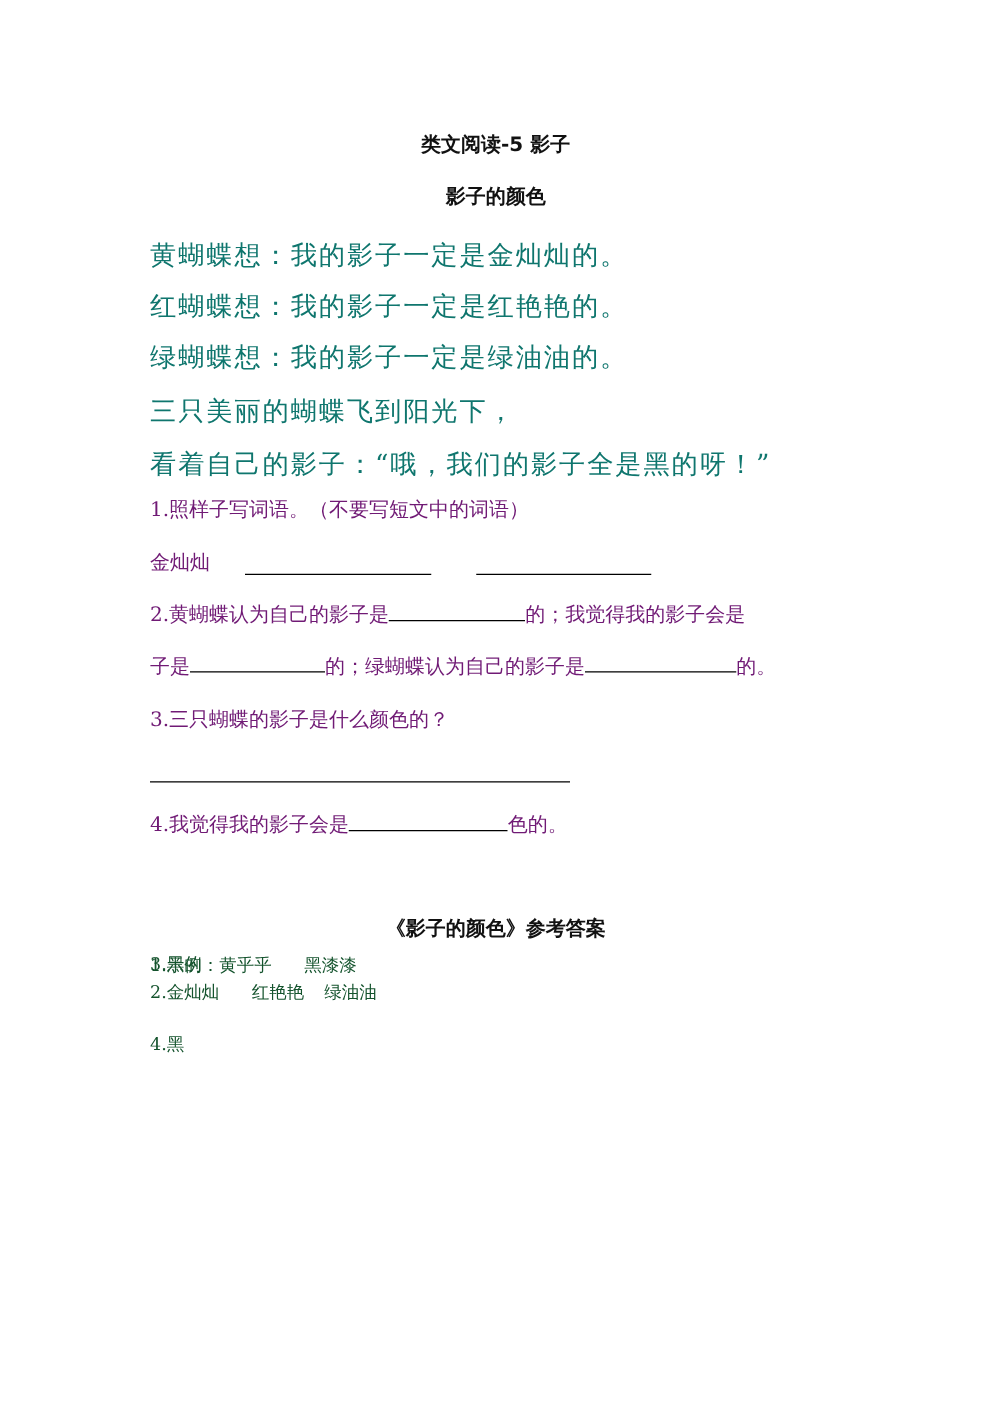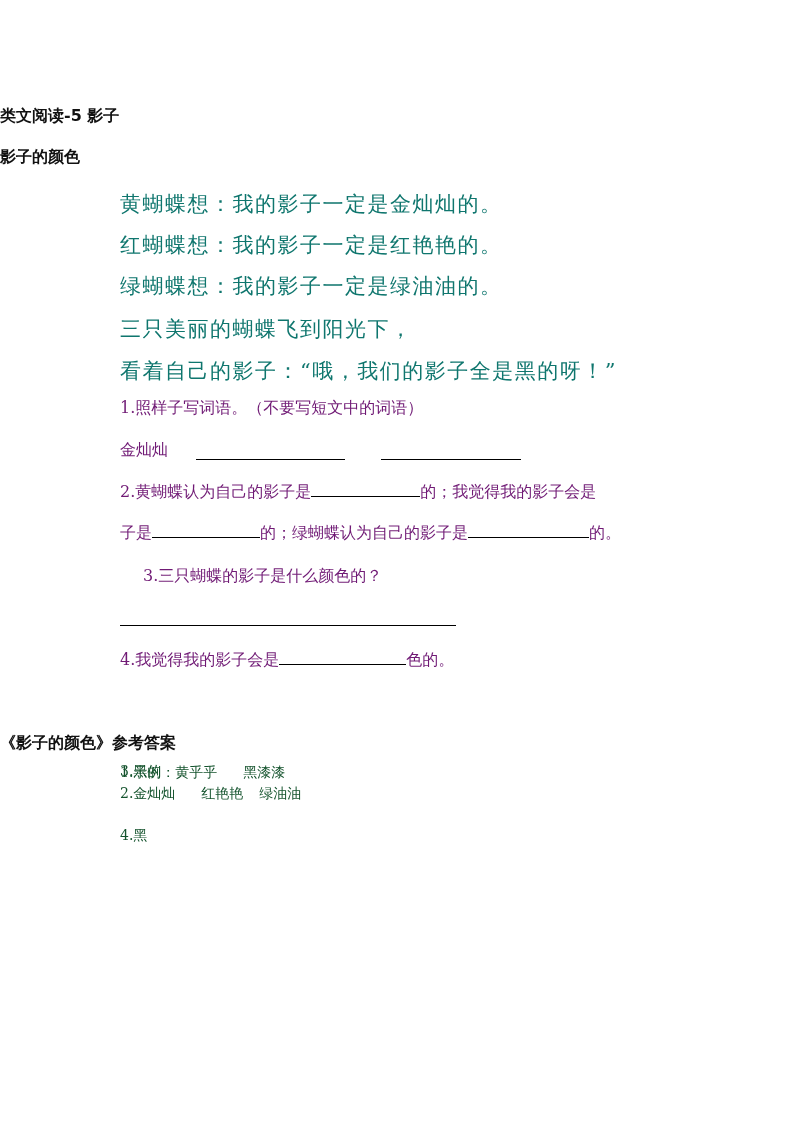--- a/index.html
+++ b/index.html
@@ -5,21 +5,21 @@
     html, body { margin: 0; padding: 0; background: #ffffff; }
     body {
       width: 793px; height: 1122px; position: relative; overflow: hidden;
       color: #111111;
       font-family: "DejaVu Serif", "Liberation Serif", serif;
     }
     .abs { position: absolute; white-space: nowrap; }
     .title {
       font-family: "DejaVu Sans", "Liberation Sans", sans-serif;
       font-size: 16px; font-weight: bold; color: #111;
-      left: 0; width: 793px; 
+      left: 0; width: 793px; text-align: center;
     }
     .poem { font-size: 21px; left: 120px; letter-spacing: 1.5px; color: #0f766e; }
     .q { font-size: 16px; left: 120px; color: #701a75; }
     .blank {
       display: inline-block; border-bottom: 1.3px solid #000;
       height: 1px; vertical-align: baseline;
     }
     .line { position: absolute; border-top: 1.3px solid #000; height: 0; }
     .ans { font-size: 14px; left: 120px; color: #14532d; }
     .gap-a { display: inline-block; width: 26px; }
@@ -44,21 +44,21 @@
 <div class="line" style="left:196px; top:459px; width:149px;"></div>
 <div class="line" style="left:381px; top:459px; width:140px;"></div>
 
 <div class="abs q" style="top:482px;">
   <span>2.黄蝴蝶认为自己的影子是</span><span class="blank" style="width:109px;"></span><span>的；我觉得我的影子会是</span>
 </div>
 <div class="abs q" style="top:523px;">
   <span>子是</span><span class="blank" style="width:108px;"></span><span>的；绿蝴蝶认为自己的影子是</span><span class="blank" style="width:121px;"></span><span>的。</span>
 </div>
 
-<div class="abs q" style="top:566px;margin-left:23px;">3.三只蝴蝶的影子是什么颜色的？</div>
+<div class="abs q" style="top:566px;">3.三只蝴蝶的影子是什么颜色的？</div>
 <div class="line" style="left:120px; top:625px; width:336px;"></div>
 
 <div class="abs q" style="top:650px;">
   <span>4.我觉得我的影子会是</span><span class="blank" style="width:127px;"></span><span>色的。</span>
 </div>
 
 <div class="abs title" style="top:733px;">《影子的颜色》参考答案</div>
 <div>
   <div class="abs ans" style="top:764px;">
     <span>1.示例：</span><span>黄乎乎</span><span class="gap-a"></span><span>黑漆漆</span>

